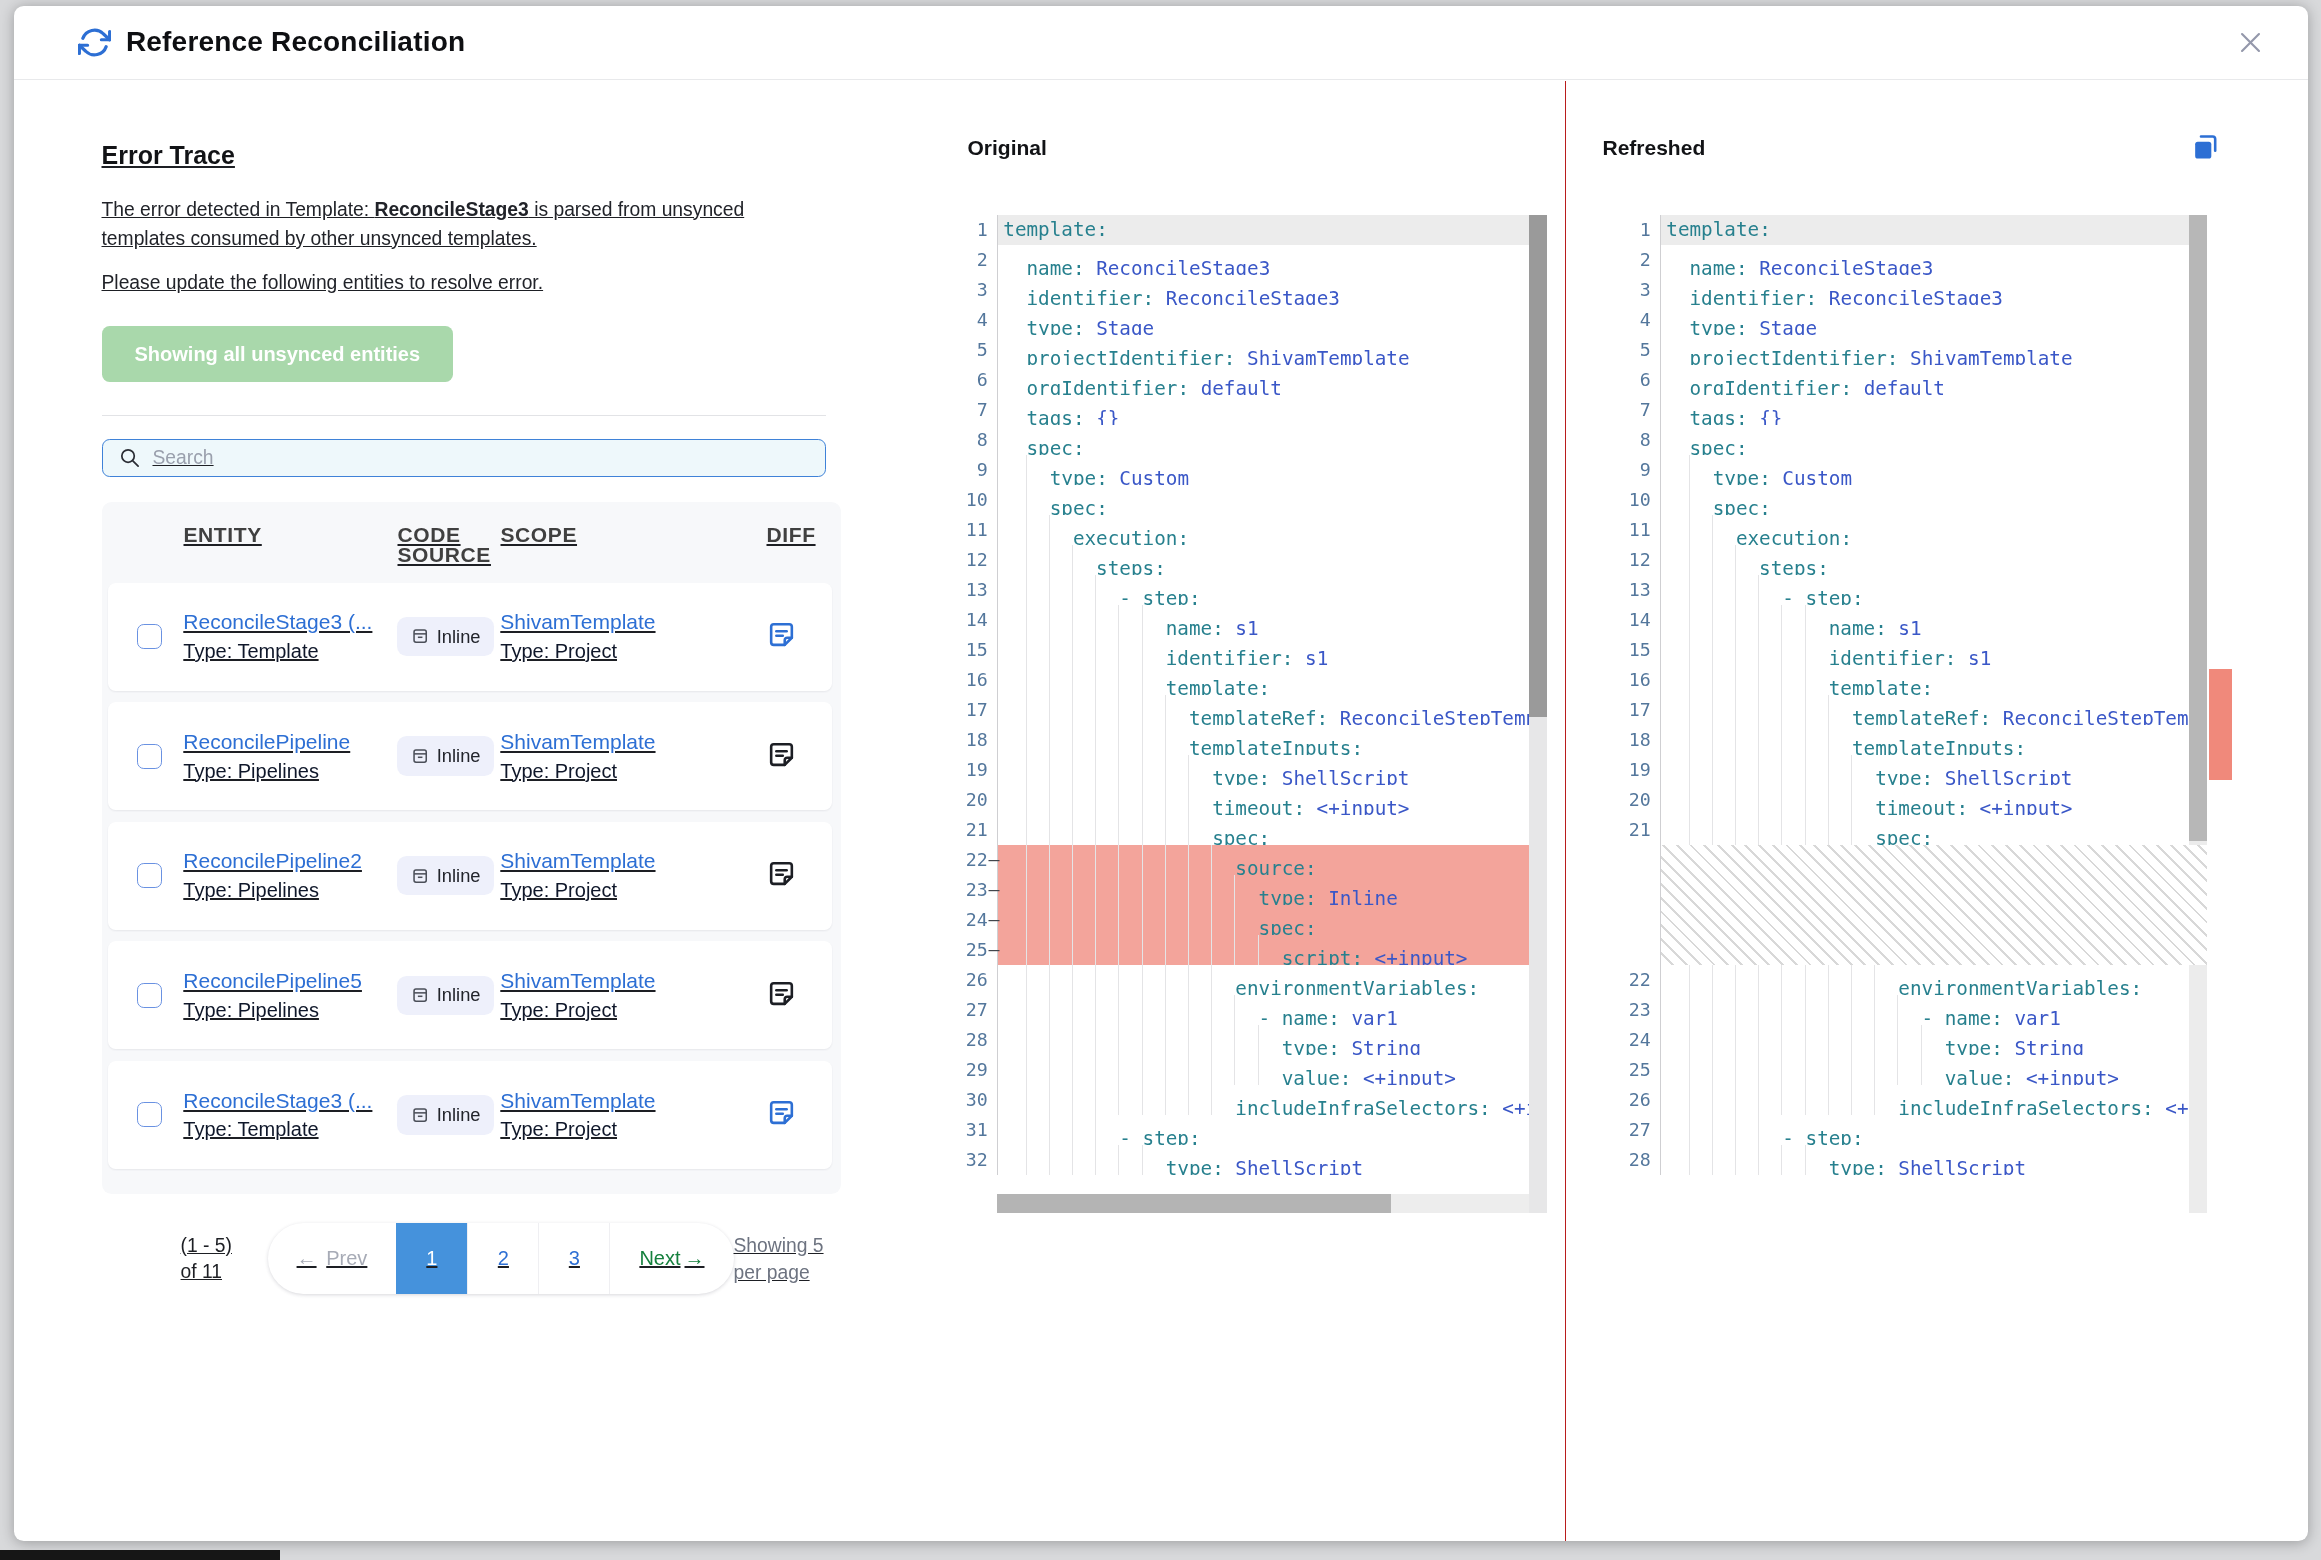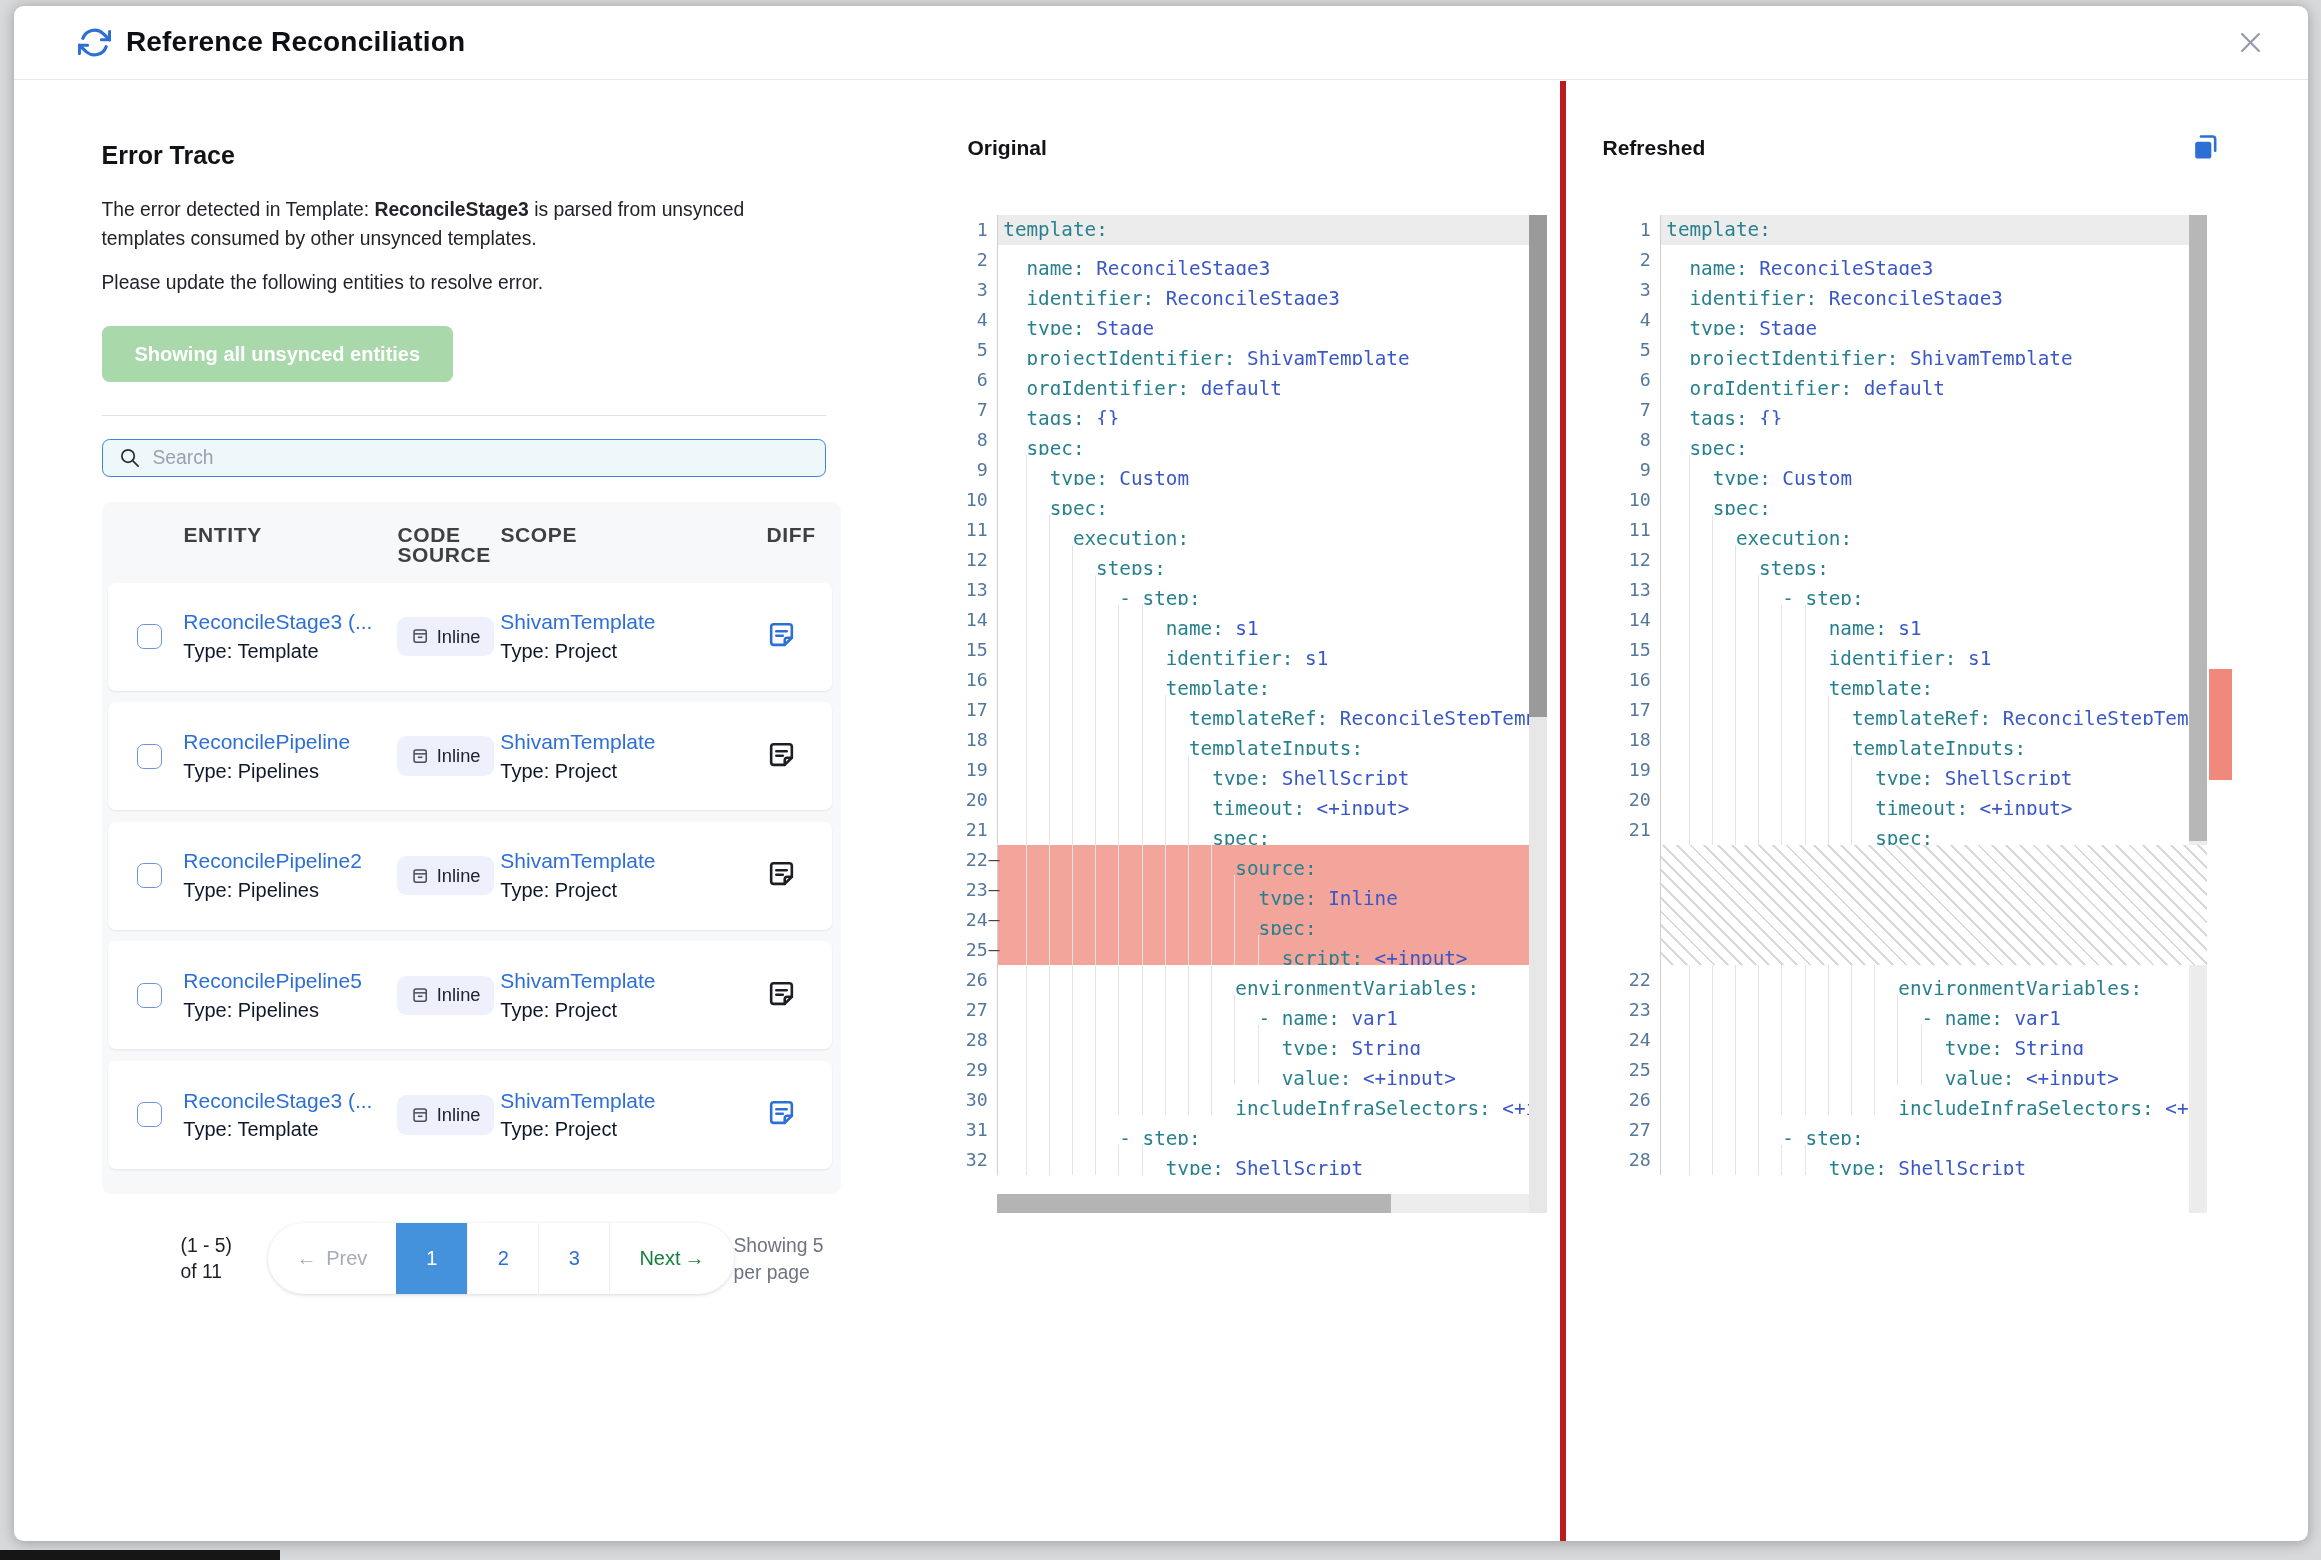--- a/index.html
+++ b/index.html
@@ -13,21 +13,21 @@
   
   .modal-header { height:74px; border-bottom:1px solid #e8e9eb; display:flex; align-items:center;
                   padding:0 41px 0 64px; gap:15.4px; }
   .modal-title { font-size:28px; font-weight:700; color:#0e0f12; letter-spacing:0.2px; }
   .icon-refresh { width:33px; height:33px; }
   .close-btn { margin-left:auto; width:33px; height:33px; cursor:pointer; display:flex; align-items:center; justify-content:center; }
 
   .modal-body { position:absolute; top:75px; left:0; right:0; bottom:0; }
 
   
-  .left-panel { position:absolute; left:88px; top:0; width:739px; padding-top:60px; }
+  .left-panel { position:absolute; left:88px; top:0; width:739px; padding-top:60px;text-decoration:underline; }
   .error-trace-heading { font-size:25px; font-weight:700; color:#121316; margin-bottom:25px; }
   .error-desc { font-size:19.3px; line-height:29px; color:#212329; width:686px; }
   .error-desc b { font-weight:700; }
   .error-desc2 { font-size:19.3px; line-height:29px; color:#212329; margin-top:15.4px; }
   .update-btn { margin-top:29px; display:inline-block; background:#a9d8ab; color:#ffffff; border:none;
                 font-family:"Liberation Sans",sans-serif; font-size:20px; font-weight:700;
                 padding:16.4px 33px; border-radius:7.7px; cursor:default; }
   .divider { border:none; border-top:1px solid #e2e3e6; margin-top:33px; width:724px; }
   .search-box { margin-top:23px; width:724px; height:38px; border:1px solid #3f82d8; background:#eef8fb;
                 border-radius:7.7px; display:flex; align-items:center; padding:0 15.4px; gap:11.6px; }
@@ -62,21 +62,21 @@
   .pager .pg:first-child { border-left:none; }
   .pg-prev { color:#a7abb6; padding:0 29px; gap:9.7px; }
   .pg-num { width:71px; color:#2d6fd4; }
   .pg-num.active { background:#4592dc; color:#fff; }
   .pg-next { color:#15803d; padding:0 29px; gap:4px; }
   .per-page { width:92px; font-size:19.3px; color:#6d7380; line-height:27px; }
 
   
   .diff-region { position:absolute; left:913px; top:0; right:0; bottom:0; display:flex; }
   .pane { position:relative; }
-  .pane-original { width:639px; border-right:6px solid #b91c1c; }
+  .pane-original { width:639px; border-right:1px solid #b91c1c; }
   .pane-refreshed { flex:1; }
   .pane-header { height:134px; display:flex; align-items:center; }
   .pane-original .pane-header { padding-left:41px; }
   .pane-refreshed .pane-header { padding-left:37px; padding-right:87px; }
   .pane-label { font-size:21px; font-weight:700; color:#121316; }
   .copy-btn { margin-left:auto; width:31px; height:31px; cursor:pointer; }
 
   .codeblock { position:relative; height:998px; overflow:hidden;
                font-family:"DejaVu Sans Mono", monospace; font-size:19.3px; }
   .pane-original .codeblock { margin-left:29px; width:591px; }

